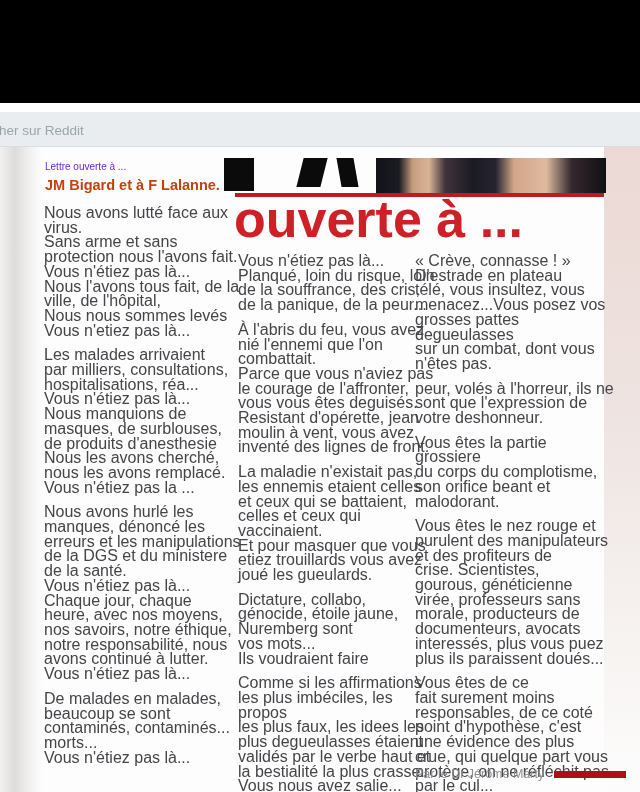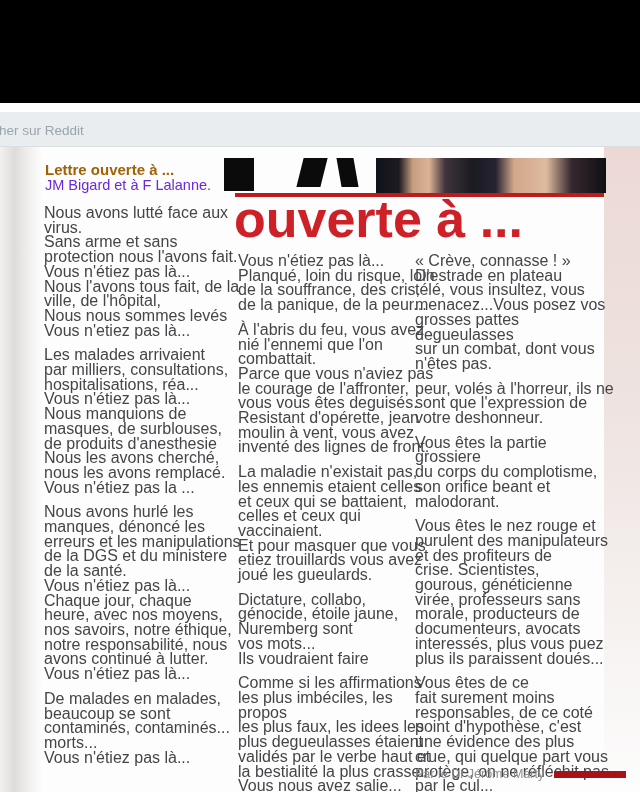--- a/index.html
+++ b/index.html
@@ -26,22 +26,22 @@
   .doc { position:absolute; left:0; top:147px; width:640px; height:645px; background:#fdfdfd; }
   .edge-left {
     position:absolute; left:0; top:0; width:42px; height:100%;
     background:linear-gradient(90deg,#f2f1f0 0%, #dedcdb 35%, #efeeed 65%, #fdfdfd 100%);
   }
   .edge-right {
     position:absolute; right:0; top:0; width:36px; height:100%;
     background:linear-gradient(180deg,#ecd9d5 0%, #eee3e0 40%, #f6f2f0 75%, #fdfdfd 100%);
   }
 
-  .kicker { position:absolute; left:45px; top:14px; font-size:15px; color:#a16207;font-weight:bold; }
-  .addressees { position:absolute; left:45px; top:30px; font-size:14.5px; font-weight:normal; color:#6d28d9; }
+  .kicker { position:absolute; left:45px; top:14px; font-size:10px; color:#6d28d9; }
+  .addressees { position:absolute; left:45px; top:30px; font-size:14.5px; font-weight:bold; color:#c2410c; }
 
   .frag { position:absolute; background:#0b0b0b; }
   .frag1 { left:224px; top:11px; width:30px; height:33px; }
   .frag2 { left:300px; top:11px; width:24px; height:29px; transform:skewX(-14deg); }
   .frag3 { left:339px; top:11px; width:17px; height:29px; transform:skewX(10deg); }
 
   .photo {
     position:absolute; left:376px; top:11px; width:230px; height:35px;
     background:linear-gradient(90deg,#11131a 0%,#1d1b22 10%,#c69d80 16%,#dab395 23%,
       #40343c 30%,#1a1b22 42%,#262331 52%,#d2a689 60%,#debb9f 74%,#35282e 85%,#101014 100%);

